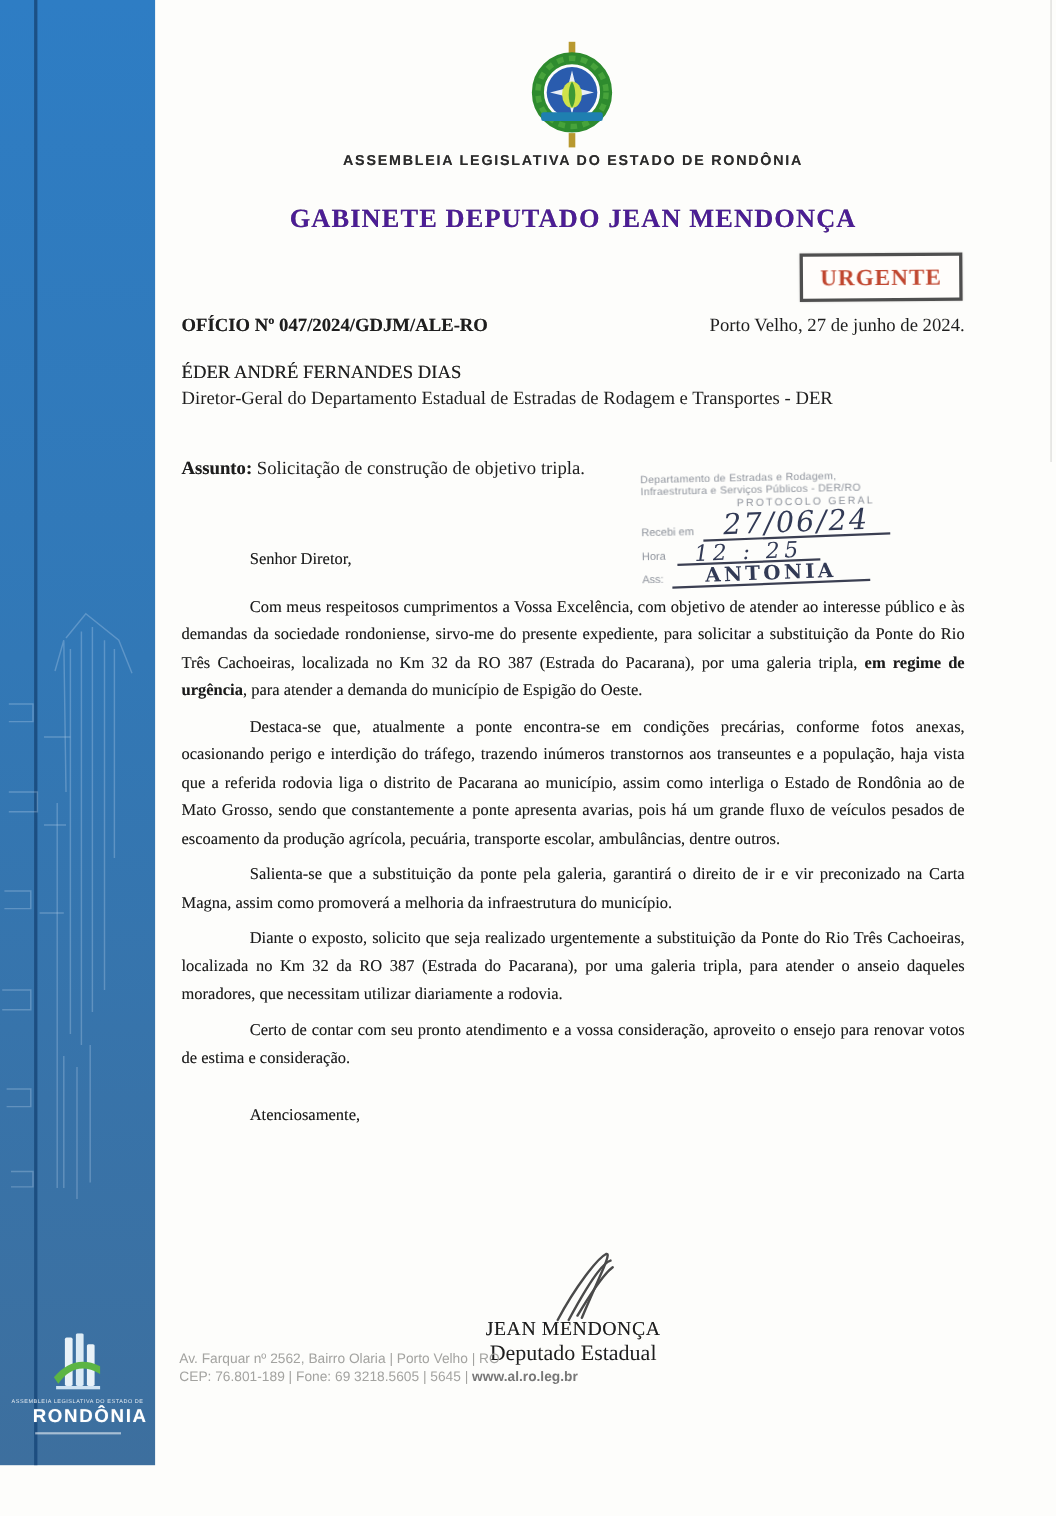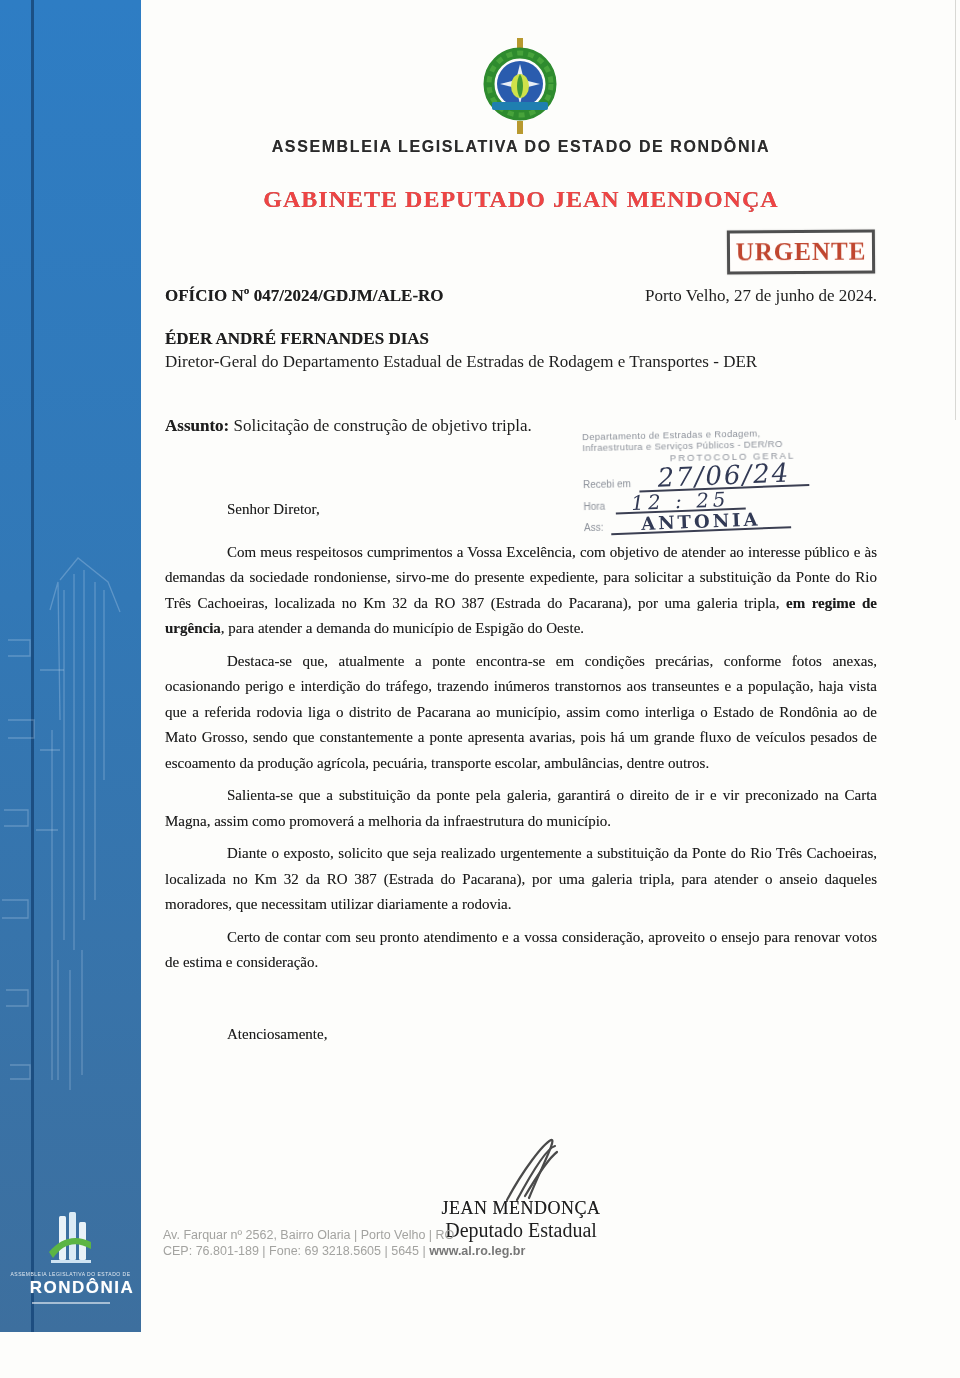--- a/index.html
+++ b/index.html
@@ -33,46 +33,46 @@
     text-shadow:0 0 1px rgba(255,255,255,.4);
     padding-left:23px;
   }
   .side-logo .rule{width:78px;height:2px;background:rgba(255,255,255,.55);margin:4px auto 0;}
   
   .page-edge{position:absolute;right:4px;top:0;width:1px;height:420px;background:#d8d8d4;}
   
   .crest{position:absolute;left:472px;top:36px;filter:blur(.3px);}
   .org-name{
     position:absolute;left:165px;top:138px;width:712px;text-align:center;
-    font-family:"Liberation Sans",sans-serif;font-weight:bold;font-size:16px;
+    font-family:"Liberation Sans",sans-serif;font-weight:bold;font-size:13px;
     letter-spacing:1.6px;color:#2b2b2b;text-shadow:0 0 .5px rgba(0,0,0,.45);
   }
   .office-title{
     position:absolute;left:165px;top:186px;width:712px;text-align:center;
-    font-weight:bold;font-size:24px;letter-spacing:1px;color:#ef4444;
+    font-weight:bold;font-size:24px;letter-spacing:1px;color:#4c1d95;
     text-shadow:0 0 .6px rgba(0,0,0,.5);
   }
   .urgent-box{
     position:absolute;left:727px;top:230px;width:142px;height:38px;
     border:3px solid #4f4f4f;background:#fffdfb;
     display:flex;align-items:center;justify-content:center;
     box-shadow:0 0 2px rgba(0,0,0,.2);transform:rotate(-.4deg);
   }
   .urgent-box span{
-    font-weight:bold;font-size:25px;letter-spacing:1px;color:#c0462f;
+    font-weight:bold;font-size:21px;letter-spacing:1px;color:#c0462f;
     filter:blur(.3px);
   }
   .oficio-row{
     position:absolute;left:165px;top:286px;width:712px;
     display:flex;justify-content:space-between;font-size:17px;
   }
   .oficio-row .num{font-weight:bold;text-shadow:0 0 .5px rgba(0,0,0,.5);}
   
   .recipient{position:absolute;left:165px;top:327px;font-size:17px;line-height:23px;}
-  .recipient .name{font-weight:bold;text-shadow:0 0 .5px rgba(0,0,0,.5);}
+  .recipient .name{font-weight:normal;text-shadow:0 0 .5px rgba(0,0,0,.5);}
   .subject{position:absolute;left:165px;top:416px;font-size:17px;}
   .subject b{text-shadow:0 0 .5px rgba(0,0,0,.5);}
   
   .stamp{
     position:absolute;left:583px;top:428px;width:300px;transform:rotate(-1.2deg);
     font-family:"Liberation Sans",sans-serif;color:#8d929b;
   }
   .stamp .s-small{font-size:9.5px;line-height:11px;letter-spacing:.3px;filter:blur(.4px);}
   .stamp .s-proto{font-size:9.5px;text-align:center;letter-spacing:2px;filter:blur(.5px);margin-top:1px;}
   .stamp .row{display:flex;align-items:flex-end;margin-top:2px;}
@@ -86,21 +86,21 @@
   .stamp .row2 .val{font-size:20px;width:130px;margin-left:10px;letter-spacing:4px;}
   .stamp .row3 .val{font-size:18px;width:180px;margin-left:8px;letter-spacing:3px;font-style:normal;font-weight:bold;}
   
   .letter{
     position:absolute;left:165px;top:497px;width:712px;
     font-size:15px;line-height:25.5px;text-align:justify;color:#1b1b1b;
     text-shadow:0 0 .5px rgba(0,0,0,.35);
   }
   .letter p{margin:0 0 7px 0;text-indent:62px;}
   .letter .greeting{margin-bottom:17px;text-indent:62px;}
-  .letter .closing{margin-top:46px;text-indent:62px;}
+  .letter .closing{margin-top:26px;text-indent:62px;}
   
   .sig-block{position:absolute;left:165px;top:1136px;width:712px;text-align:center;}
   .sig-swoosh{display:block;margin:0 auto -6px 320px;}
   .sig-name{font-weight:normal;font-size:18px;letter-spacing:.5px;text-shadow:0 0 .6px rgba(0,0,0,.5);}
   .sig-role{font-size:20px;line-height:22px;}
   
   .footer{
     position:absolute;left:163px;top:1227px;
     font-family:"Liberation Sans",sans-serif;font-size:12.5px;line-height:16px;
     color:#a3a3a0;filter:blur(.3px);

